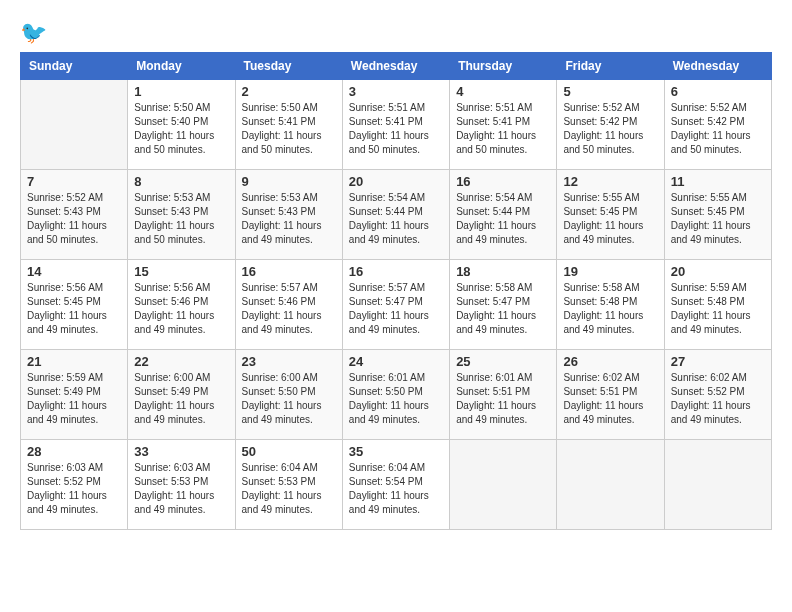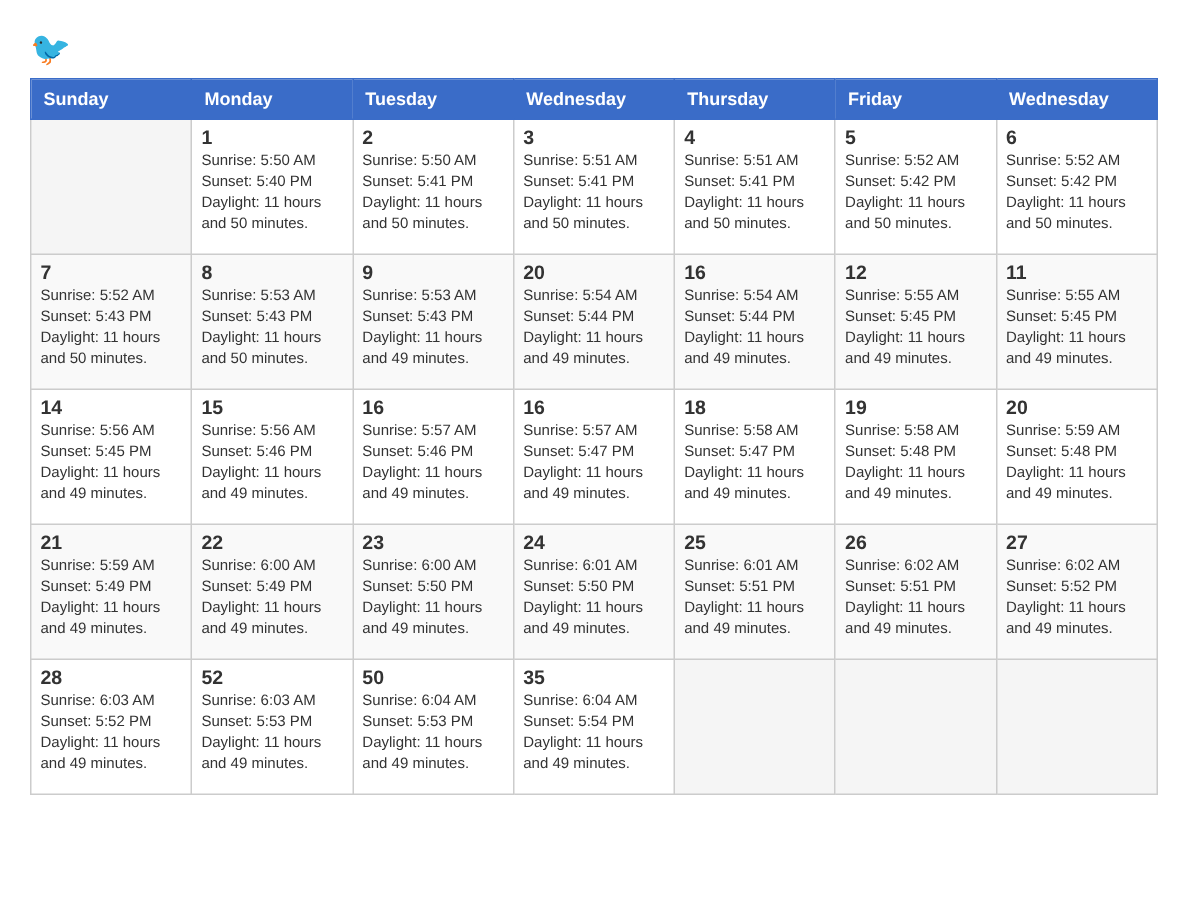--- a/index.html
+++ b/index.html
@@ -347,21 +347,21 @@
       <tr>
         <td>
         <div class="day-number">28</div>
         <div class="day-info">
           Sunrise: 6:03 AM<br>
           Sunset: 5:52 PM<br>
           Daylight: 11 hours and 49 minutes.
         </div>
       </td>
         <td>
-        <div class="day-number">52</div>
+        <div class="day-number">33</div>
         <div class="day-info">
           Sunrise: 6:03 AM<br>
           Sunset: 5:53 PM<br>
           Daylight: 11 hours and 49 minutes.
         </div>
       </td>
         <td>
         <div class="day-number">50</div>
         <div class="day-info">
           Sunrise: 6:04 AM<br>

